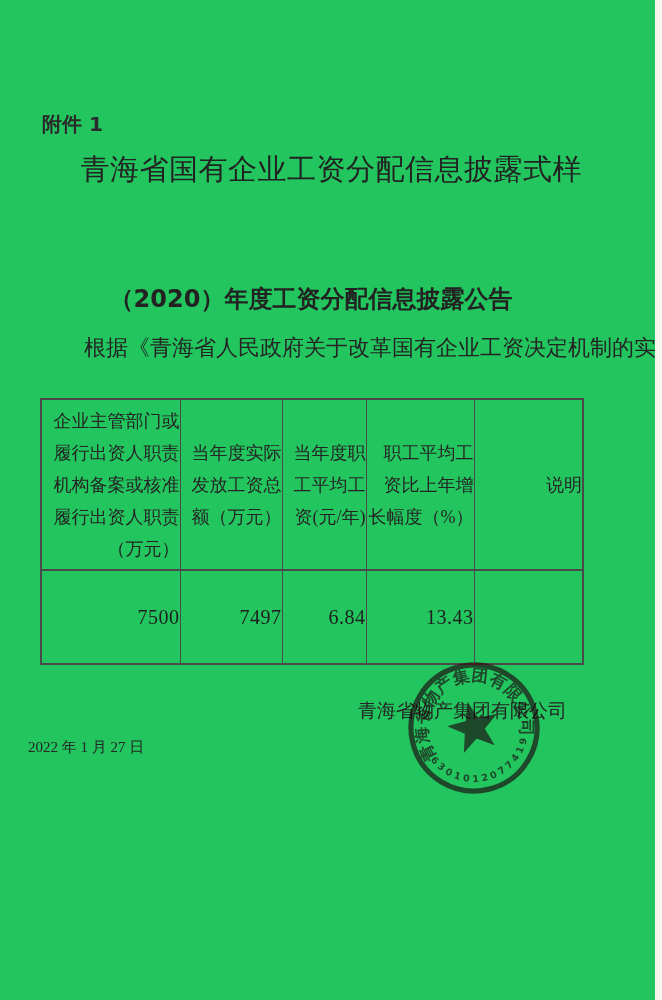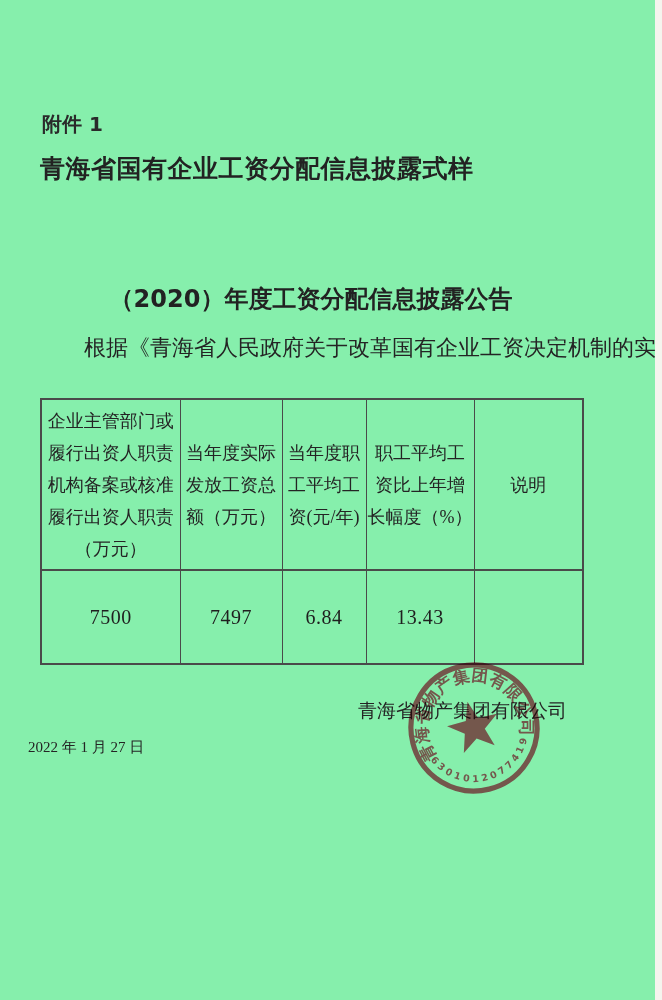--- a/index.html
+++ b/index.html
@@ -1,35 +1,35 @@
 <!DOCTYPE html>
 <html><head>
 <meta charset="utf-8">
 <style>
   html,body{margin:0;padding:0;background:#e9e9e9;}
   .page{
     position:relative;width:662px;height:1000px;margin:0 auto;
-    background:#86efac;overflow:hidden;
+    background:#22c55e;overflow:hidden;
     font-family:"Liberation Serif","DejaVu Serif",serif;
     color:#262626;
   }
   .edge-strip{
     position:absolute;top:0;right:0;width:7px;height:100%;
     background:#f5f4ee;
   }
   .attachment{
     position:absolute;left:42px;top:110px;
     font-family:"DejaVu Sans","Liberation Sans",sans-serif;
     font-size:20px;font-weight:600;line-height:28px;color:#2a2a2a;
   }
   .doc-title{
     position:absolute;left:40px;top:151px;width:542px;
-    text-align:left;
+    text-align:right;
     font-family:"DejaVu Sans","Liberation Sans",sans-serif;
-    font-size:25px;font-weight:700;line-height:36px;color:#222;
+    font-size:29px;font-weight:400;line-height:36px;color:#222;
     letter-spacing:0.5px;
   }
   .doc-subtitle{
     position:absolute;left:40px;top:254px;width:542px;
     text-align:center;
     font-family:"DejaVu Sans","Liberation Sans",sans-serif;
     font-size:24px;font-weight:700;line-height:36px;color:#222;margin-top:27px;
   }
   .body-par{
     position:absolute;left:40px;top:330px;width:536px;
@@ -37,21 +37,21 @@
   }
   .body-line{white-space:nowrap;}
   .body-line.first{text-indent:2em;}
   .wage-table{
     position:absolute;left:40px;top:398px;
     border-collapse:collapse;table-layout:fixed;
     border:2.2px solid #4a4a4a;
   }
   .wage-table th,.wage-table td{
     border:1.6px solid #4a4a4a;
-    text-align:center;vertical-align:middle;
+    text-align:right;vertical-align:middle;
     font-weight:normal;padding:0;
   }
   .wage-table thead tr{height:171px;border-bottom:2.4px solid #4a4a4a;}
   .wage-table tbody tr{height:94px;margin-top:40px;}
   .hline{
     font-size:18px;line-height:32px;white-space:nowrap;color:#242424;
   }
   .wage-table td{font-size:20px;color:#1f1f1f;letter-spacing:0.5px;}
   .sign-company{
     position:absolute;left:40px;top:696px;width:542px;

